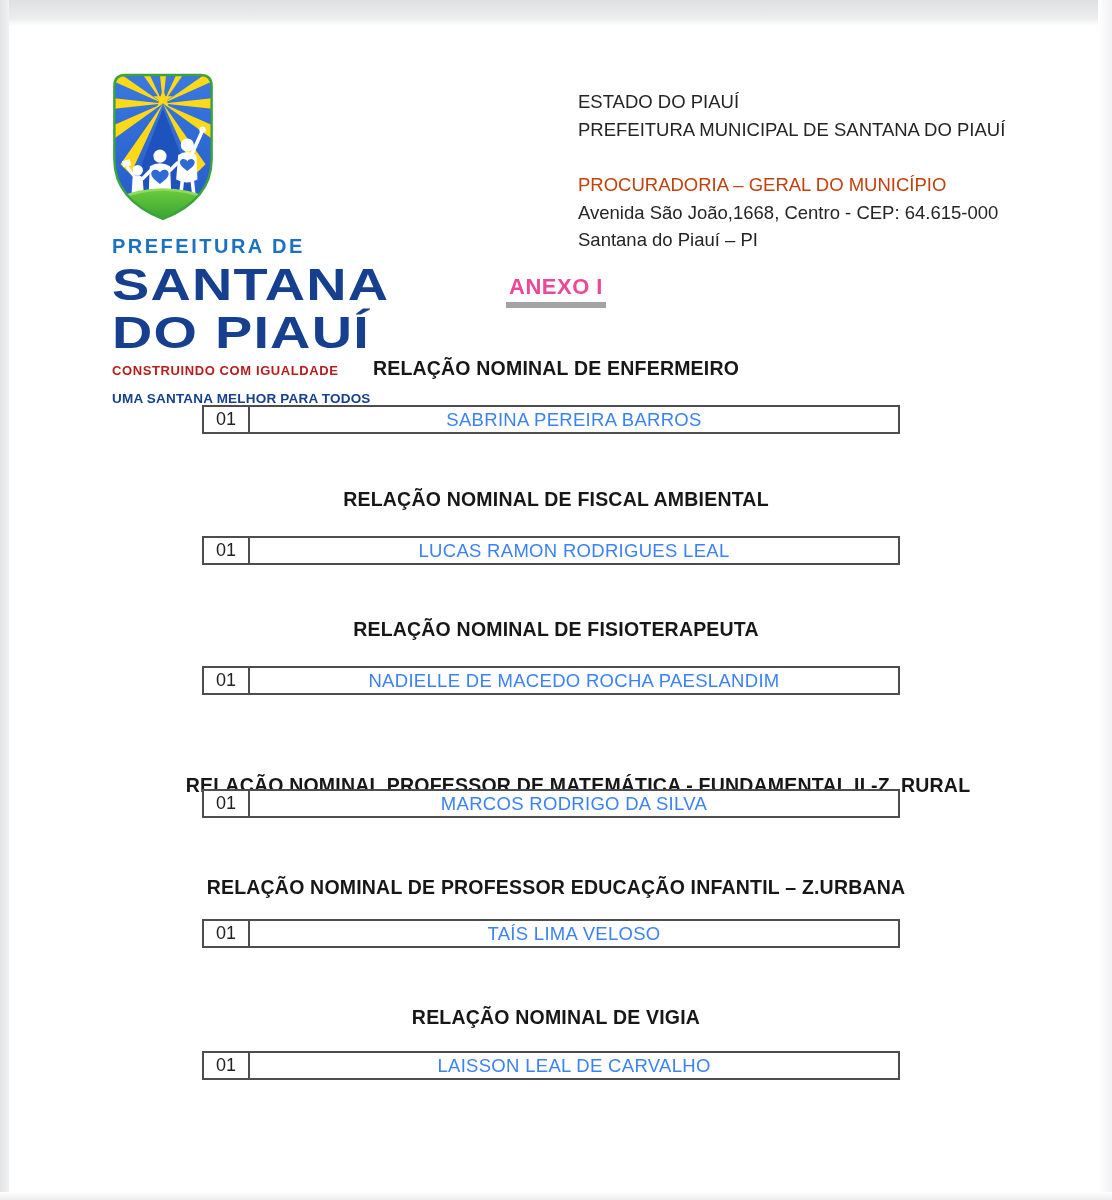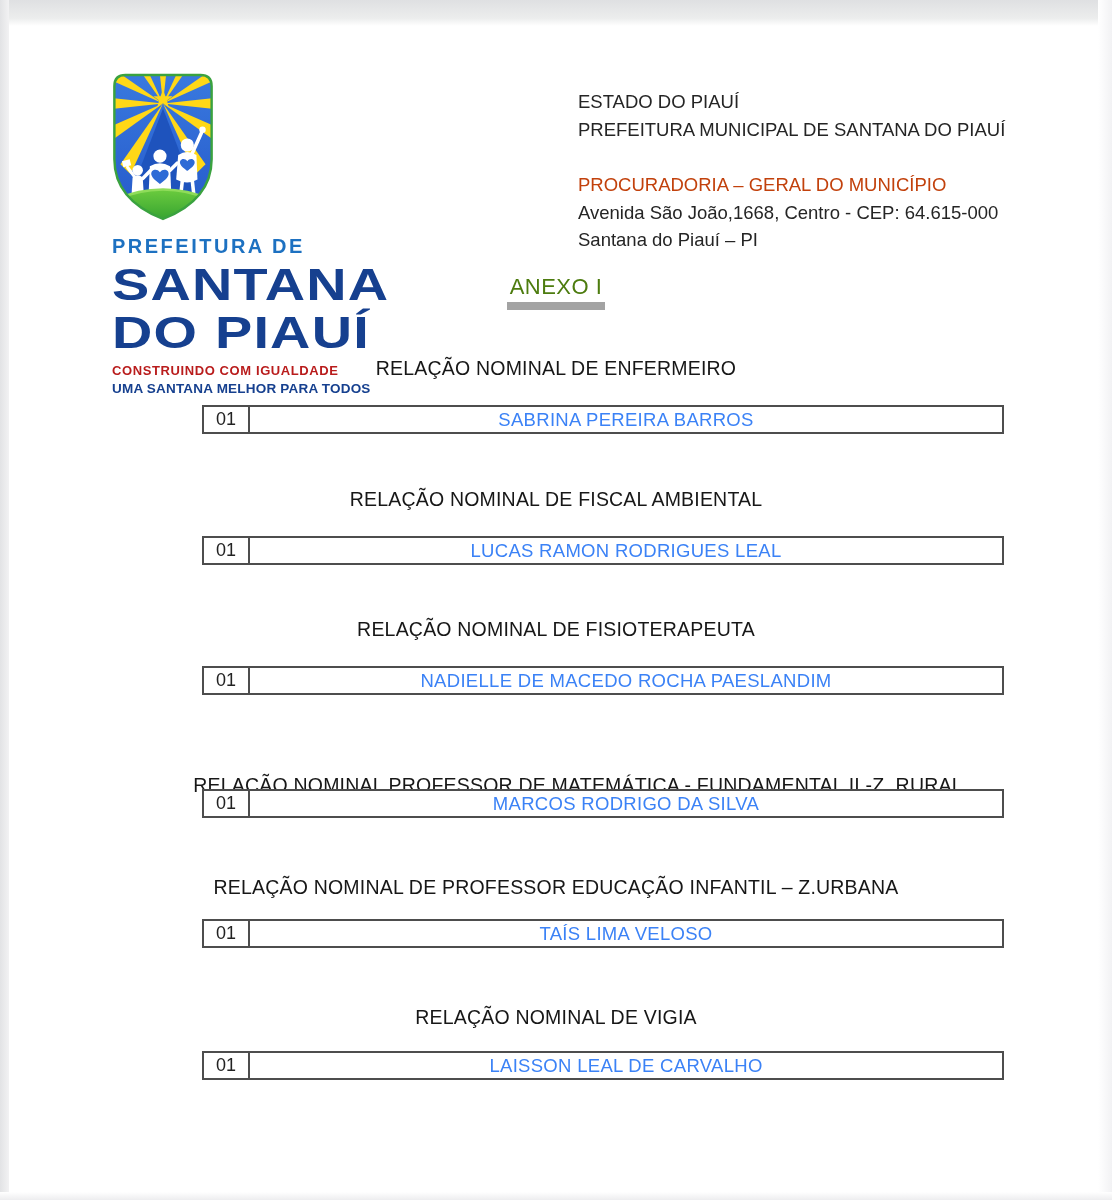--- a/index.html
+++ b/index.html
@@ -25,34 +25,34 @@
 
   
   .header{position:absolute;left:102px;top:70px;display:flex;flex-direction:column;}
   .shield{width:122px;height:154px;flex:0 0 auto;}
   .logo-text{margin-left:10px;margin-top:12px;line-height:1;}
   .logo-pref{font-size:20px;font-weight:700;letter-spacing:2.5px;color:#1d71c1;}
   .logo-big{font-size:45px;font-weight:700;letter-spacing:1px;color:#16408f;
             transform:scaleX(1.24);transform-origin:left center;margin-top:6px;}
   .logo-big.second{margin-top:3px;}
   .logo-tag1{font-size:13px;font-weight:700;letter-spacing:0.6px;color:#b91c1c;margin-top:9px;}
-  .logo-tag2{font-size:13.5px;font-weight:700;letter-spacing:0.2px;color:#16408f;margin-top:5px;}
+  .logo-tag2{font-size:13.5px;font-weight:700;letter-spacing:0.2px;color:#16408f;margin-top:15px;}
 
   .letterhead{position:absolute;left:578px;top:88px;font-size:18.5px;line-height:27.5px;color:#252525;}
   .letterhead .bold{font-weight:400;color:#c2410c;margin-top:28px;}
 
   
   .doc-title-wrap{position:absolute;left:0;top:274px;width:1112px;text-align:center;}
-  .doc-title{display:inline-block;font-size:22px;font-weight:400;letter-spacing:0.5px;
-             color:#4d7c0f;border-bottom:8px solid #a3a3a3;padding:0 3px 2px 3px;}
+  .doc-title{display:inline-block;font-size:22px;font-weight:700;letter-spacing:0.5px;
+             color:#ec4899;border-bottom:6px solid #a3a3a3;padding:0 3px 2px 3px;}
 
   
   .sec-heading{position:absolute;left:0;width:1112px;text-align:center;
-               font-size:19.5px;font-weight:400;color:#171717;letter-spacing:0.2px;}
-  .roster{position:absolute;left:202px;width:802px;height:29px;
+               font-size:19.5px;font-weight:700;color:#171717;letter-spacing:0.2px;}
+  .roster{position:absolute;left:202px;width:698px;height:29px;
           border:2px solid #4d4d4d;box-sizing:border-box;display:flex;background:#fff;}
   .cell-num{flex:0 0 44px;border-right:2px solid #4d4d4d;display:flex;align-items:center;justify-content:center;
             font-size:18px;color:#222;}
   .cell-name{flex:1;display:flex;align-items:center;justify-content:center;
              font-size:18.5px;color:#3b82f6;letter-spacing:0.3px;}
 
   
   .h1{top:357px;} .t1{top:405px;}
   .h2{top:488px;} .t2{top:536px;}
   .h3{top:618px;} .t3{top:666px;}

